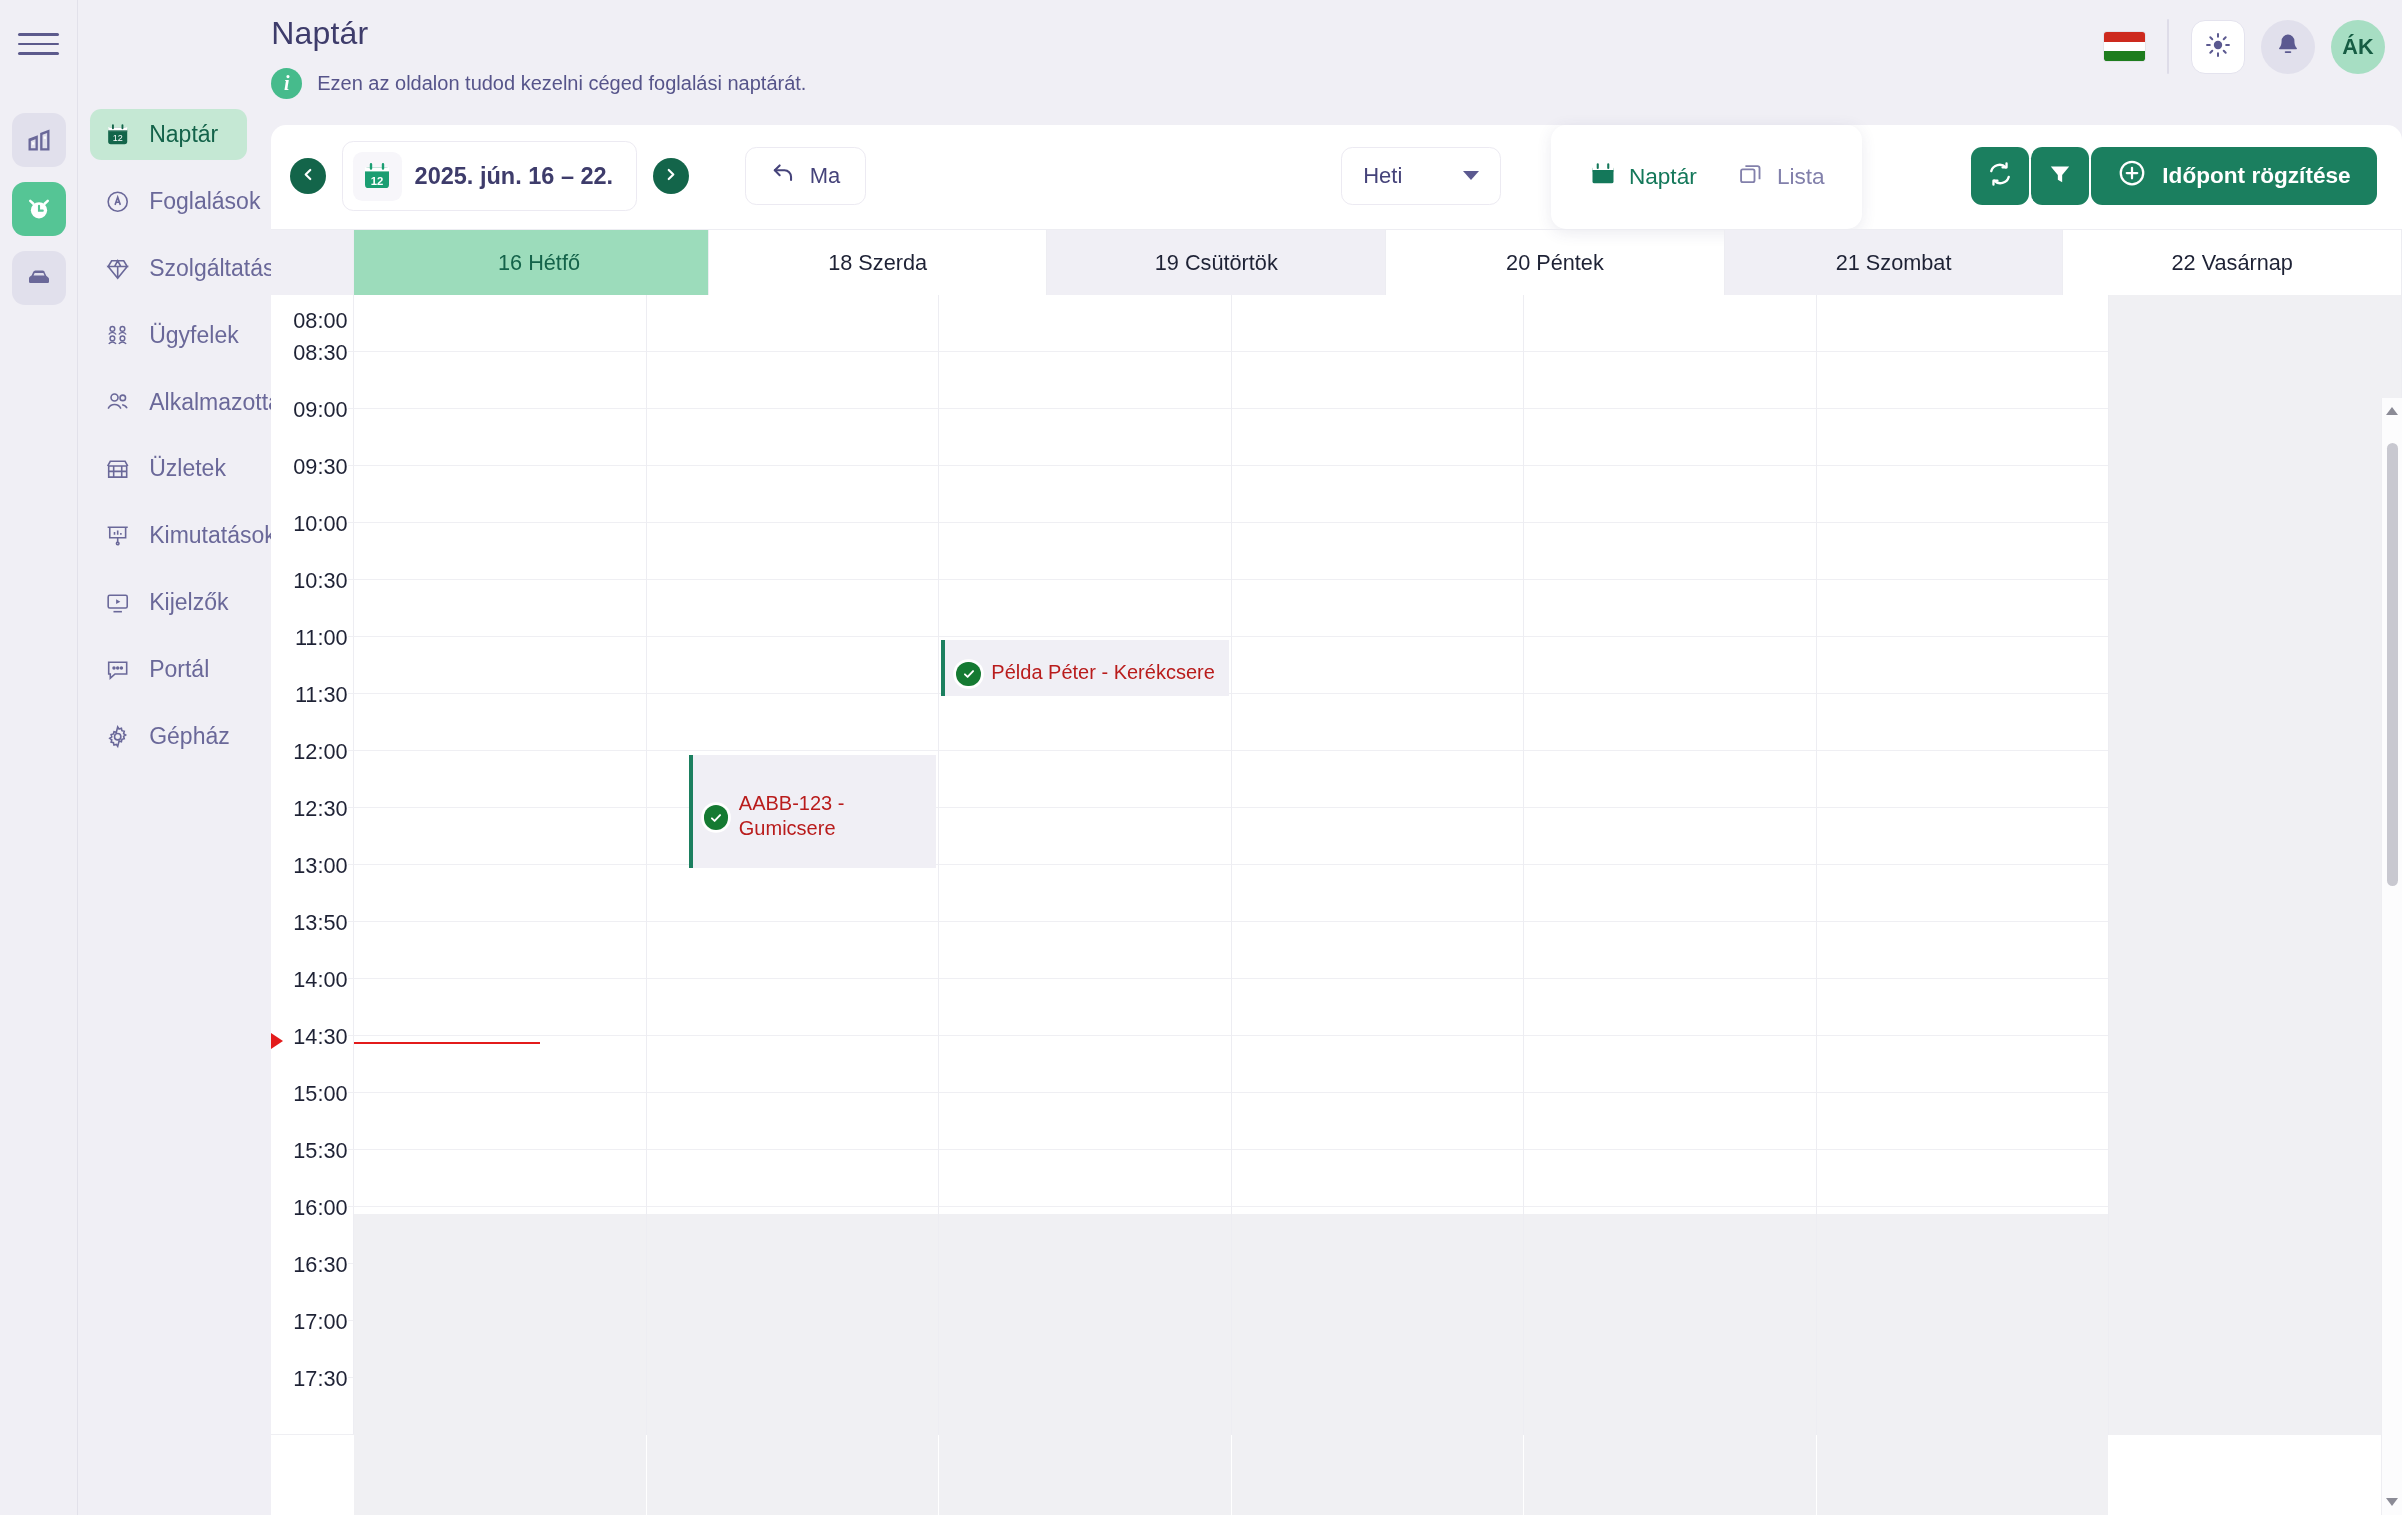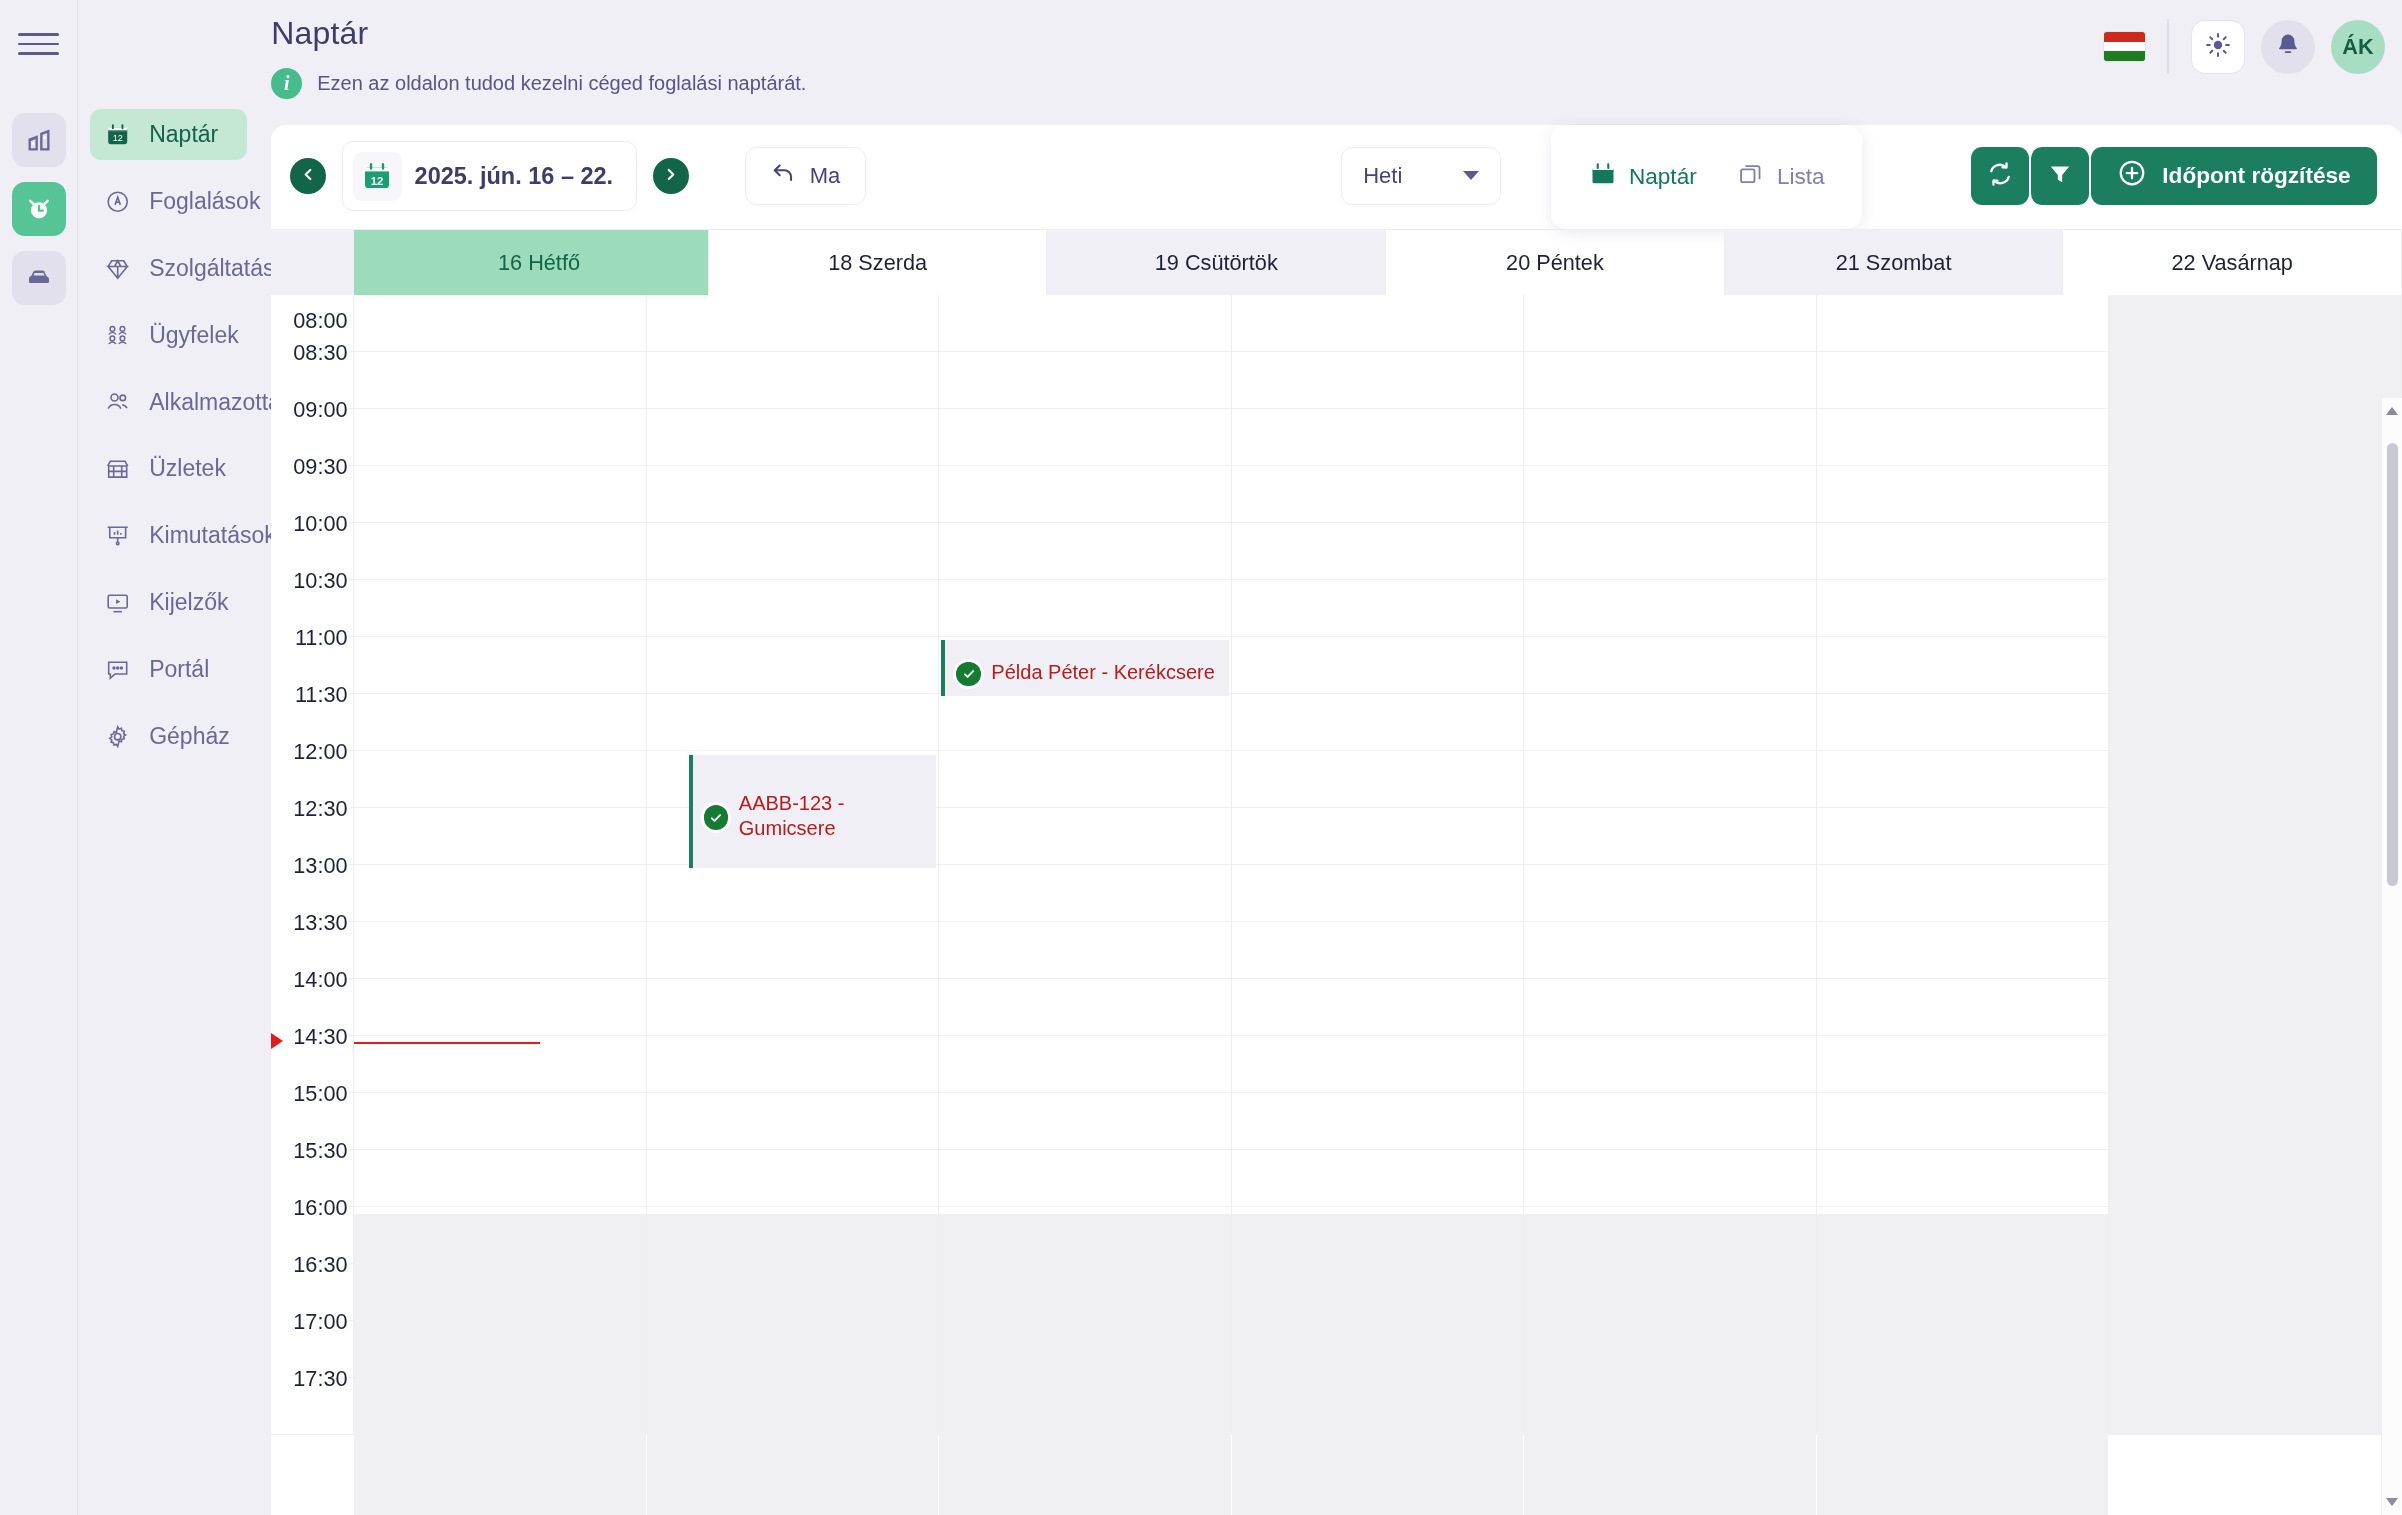--- a/index.html
+++ b/index.html
@@ -556,21 +556,21 @@
                 <div class="slot-label">
                   <span>12:00</span>
                 </div>
                 <div class="slot-label">
                   <span>12:30</span>
                 </div>
                 <div class="slot-label">
                   <span>13:00</span>
                 </div>
                 <div class="slot-label">
-                  <span>13:30</span>
+                  <span>13:50</span>
                 </div>
                 <div class="slot-label">
                   <span>14:00</span>
                 </div>
                 <div class="slot-label">
                   <span>14:30</span>
                 </div>
                 <div class="slot-label">
                   <span>15:00</span>
                 </div>

